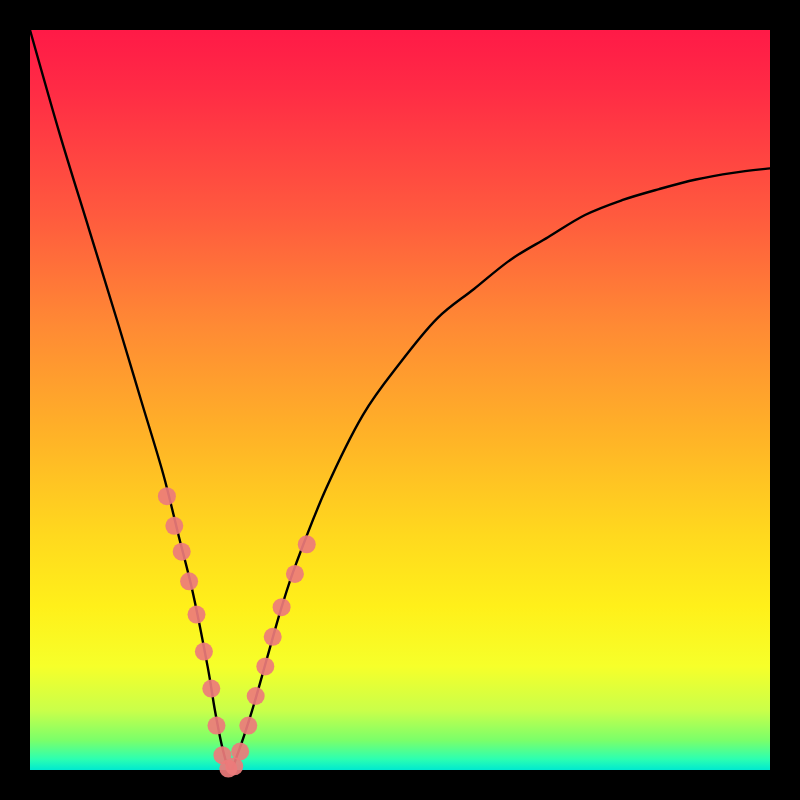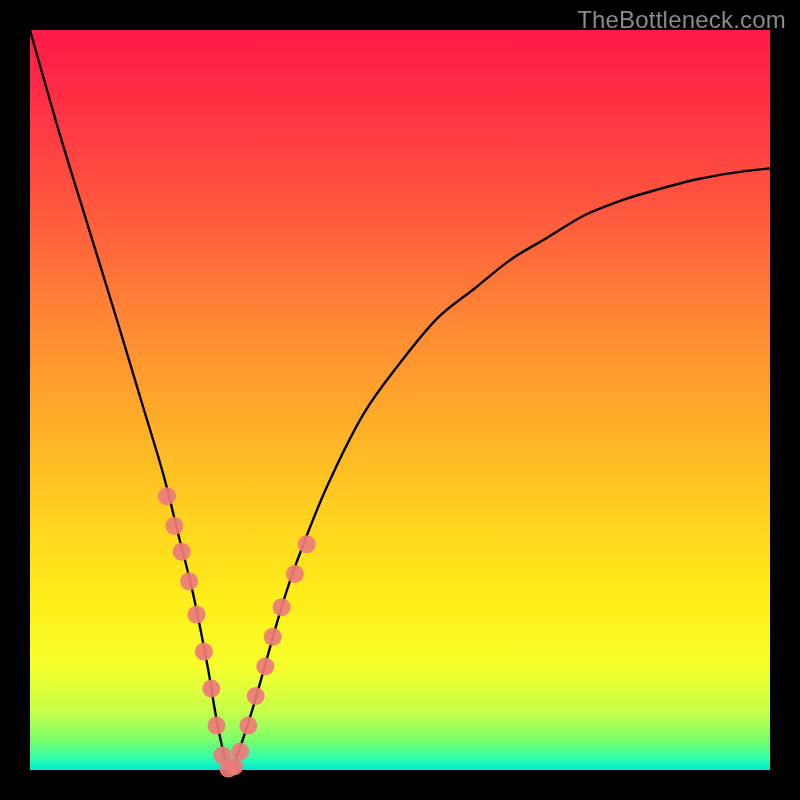--- a/index.html
+++ b/index.html
@@ -58,21 +58,20 @@
     top: 0;
     width: 740px;
     height: 740px;
     overflow: visible;
   }
 </style>
 </head>
 <body>
 
 <div class="frame">
-  <div class="watermark">TheBottleneck.com</div>
   <div class="plot-area">
     <svg class="curve" viewBox="0 0 740 740">
       <path id="curve-path" fill="none" stroke="#000" stroke-width="2.4" stroke-linecap="round" stroke-linejoin="round" d="M 0.00 0.00 C 4.93 17.27, 19.73 70.30, 29.60 103.60 C 39.47 136.90, 49.33 167.73, 59.20 199.80 C 69.07 231.87, 80.17 267.63, 88.80 296.00 C 97.43 324.37, 103.60 345.33, 111.00 370.00 C 118.40 394.67, 127.03 421.80, 133.20 444.00 C 139.37 466.20, 143.07 483.47, 148.00 503.20 C 152.93 522.93, 157.87 540.20, 162.80 562.40 C 167.73 584.60, 173.90 616.67, 177.60 636.40 C 181.30 656.13, 182.53 667.23, 185.00 680.80 C 187.47 694.37, 189.93 707.93, 192.40 717.80 C 194.87 727.67, 197.33 738.77, 199.80 740.00 C 202.27 741.23, 203.50 735.07, 207.20 725.20 C 210.90 715.33, 217.07 696.83, 222.00 680.80 C 226.93 664.77, 231.87 646.27, 236.80 629.00 C 241.73 611.73, 246.67 593.23, 251.60 577.20 C 256.53 561.17, 259.00 552.53, 266.40 532.80 C 273.80 513.07, 284.90 483.47, 296.00 458.80 C 307.10 434.13, 320.67 405.77, 333.00 384.80 C 345.33 363.83, 357.67 349.03, 370.00 333.00 C 382.33 316.97, 394.67 300.93, 407.00 288.60 C 419.33 276.27, 431.67 268.87, 444.00 259.00 C 456.33 249.13, 468.67 238.03, 481.00 229.40 C 493.33 220.77, 505.67 214.60, 518.00 207.20 C 530.33 199.80, 542.67 191.17, 555.00 185.00 C 567.33 178.83, 579.67 174.52, 592.00 170.20 C 604.33 165.88, 616.67 162.55, 629.00 159.10 C 641.33 155.65, 653.67 152.19, 666.00 149.48 C 678.33 146.77, 690.67 144.67, 703.00 142.82 C 715.33 140.97, 733.83 139.12, 740.00 138.38"></path>
       <g id="markers">
           <circle cx="136.90" cy="466.20" r="9" fill="#ed7b7b" fill-opacity="0.92"></circle>
           <circle cx="144.30" cy="495.80" r="9" fill="#ed7b7b" fill-opacity="0.92"></circle>
           <circle cx="151.70" cy="521.70" r="9" fill="#ed7b7b" fill-opacity="0.92"></circle>
           <circle cx="159.10" cy="551.30" r="9" fill="#ed7b7b" fill-opacity="0.92"></circle>
           <circle cx="166.50" cy="584.60" r="9" fill="#ed7b7b" fill-opacity="0.92"></circle>
           <circle cx="173.90" cy="621.60" r="9" fill="#ed7b7b" fill-opacity="0.92"></circle>

